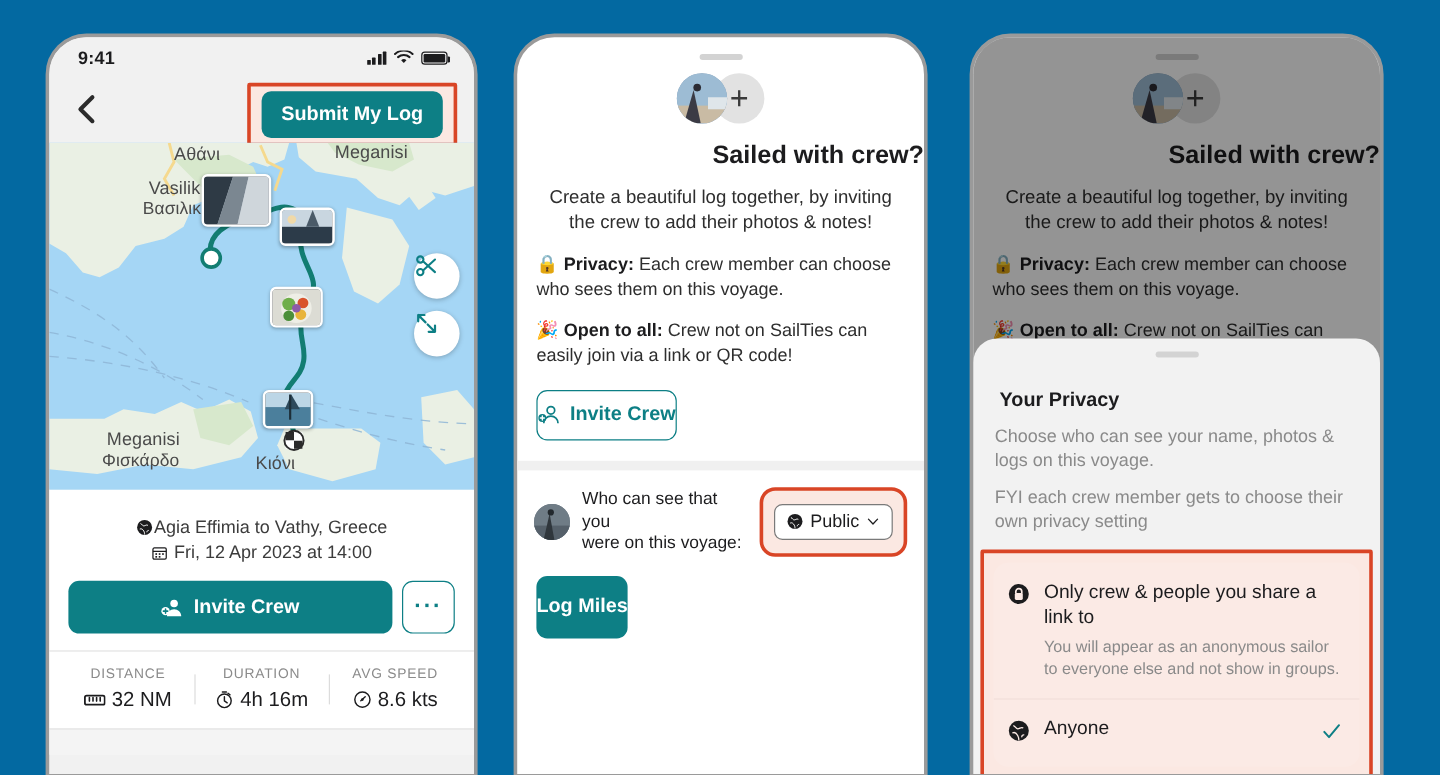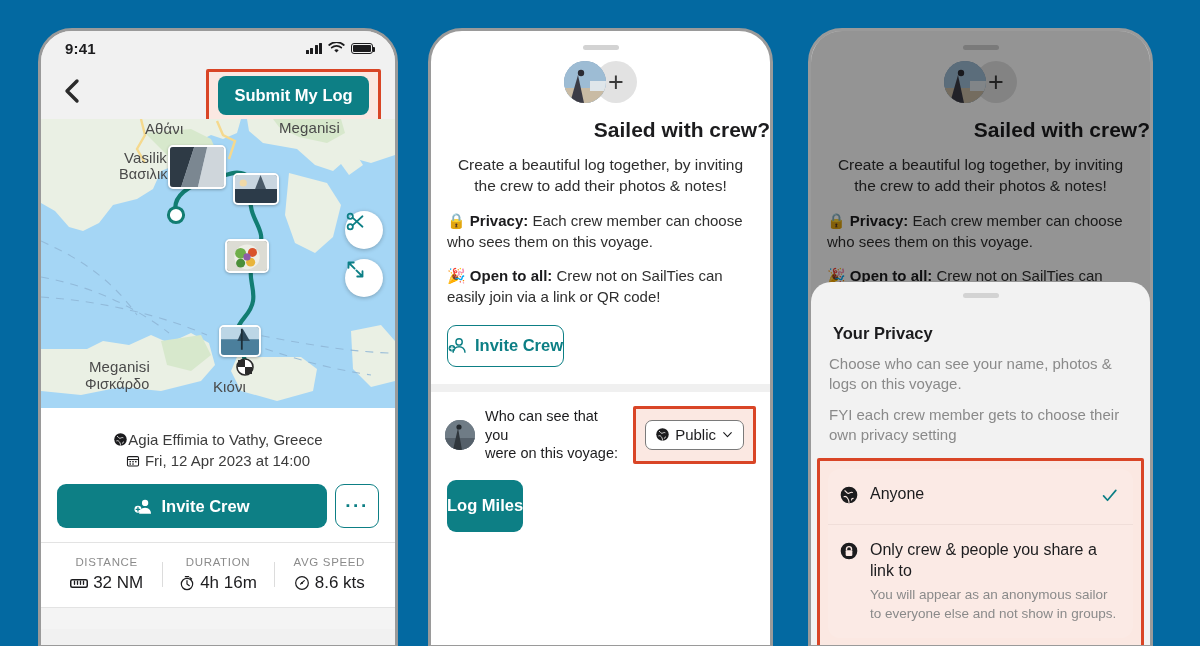--- a/index.html
+++ b/index.html
@@ -118,21 +118,21 @@
     background:#fff; color:#0d7f85; font-size:16.5px; font-weight:600;
     display:flex; align-items:center; justify-content:center; gap:8px;
     font-family:"Liberation Sans", sans-serif; cursor:pointer;
   }
   .sep-gray { height:8px; background:#f0f0f0; margin-top:17px; }
   .priv-row { display:flex; align-items:center; padding:14px 14px 0; gap:10px; }
   .priv-av { width:30px; height:30px; border-radius:50%; overflow:hidden; background:#6f7c86; flex:none; }
   .priv-text { font-size:14.5px; color:#1c1c1e; line-height:1.25; }
   .hl-public {
     margin-left:auto; border:3px solid #d94526; background:#fbe8e2;
-    padding:11px 9px; border-radius:2px;
+    padding:11px 9px; border-radius:13px;
   }
   .chip-public {
     border:1.3px solid #7a7a7a; border-radius:7px; background:#fff;
     height:30px; padding:0 9px; display:flex; align-items:center; gap:5px;
     font-size:15px; color:#1c1c1e; cursor:pointer; white-space:nowrap;
   }
   .btn-log {
     margin:16px 16px 0; height:52px; background:#0d7f85; color:#fff;
     border:none; border-radius:9px; font-size:16.5px; font-weight:600;
     display:flex; align-items:center; justify-content:center;
@@ -471,50 +471,50 @@
     <div class="dim"></div>
 
     <div class="privacy-sheet">
       <div class="ps-grabber"></div>
       <div class="ps-title">Your Privacy</div>
       <div class="ps-p">Choose who can see your name, photos &amp; logs on this voyage.</div>
       <div class="ps-p">FYI each crew member gets to choose their own privacy setting</div>
 
       <div class="hl-options">
         <div class="opt-card">
+
+          <div class="opt">
+            <span class="opt-icon">
+              <svg width="20" height="20" viewBox="0 0 24 24">
+                <circle cx="12" cy="12" r="10" fill="#1c1c1e"></circle>
+                <path d="M9 11.5v-1.8a3 3 0 0 1 6 0v1.8" stroke="#fbeae5" stroke-width="1.7" fill="none"></path>
+                <rect x="8" y="11" width="8" height="7" rx="1.4" fill="#fbeae5"></rect>
+              </svg>
+            </span>
+            <span class="opt-body">
+              <span class="opt-label">Only crew &amp; people you share a link to</span>
+              <div class="opt-desc">You will appear as an anonymous sailor to everyone else and not show in groups.</div>
+            </span>
+          </div>
 
           <div class="opt">
             <span class="opt-icon">
               <svg width="20" height="20" viewBox="0 0 24 24">
                 <circle cx="12" cy="12" r="10" fill="#1c1c1e"></circle>
                 <path d="M7 7c2 1 2 3 4 3s3-2 5-1M6 14c2-1 4 1 5 3s1 3 1 4M17 16c-1 0-2 1-2 2" stroke="#fbeae5" stroke-width="1.3" fill="none" stroke-linecap="round"></path>
               </svg>
             </span>
             <span class="opt-body">
               <span class="opt-label">Anyone</span>
             </span>
             <span class="opt-check">
               <svg width="19" height="19" viewBox="0 0 24 24">
                 <path d="M4.5 12.5 9.5 18 20 5.5" stroke="#0d7f85" stroke-width="2.1" fill="none" stroke-linecap="round" stroke-linejoin="round"></path>
               </svg>
             </span>
           </div>
 
-          <div class="opt">
-            <span class="opt-icon">
-              <svg width="20" height="20" viewBox="0 0 24 24">
-                <circle cx="12" cy="12" r="10" fill="#1c1c1e"></circle>
-                <path d="M9 11.5v-1.8a3 3 0 0 1 6 0v1.8" stroke="#fbeae5" stroke-width="1.7" fill="none"></path>
-                <rect x="8" y="11" width="8" height="7" rx="1.4" fill="#fbeae5"></rect>
-              </svg>
-            </span>
-            <span class="opt-body">
-              <span class="opt-label">Only crew &amp; people you share a link to</span>
-              <div class="opt-desc">You will appear as an anonymous sailor to everyone else and not show in groups.</div>
-            </span>
-          </div>
-
         </div>
       </div>
     </div>
   </div>
 
 </div>
 
 </body></html>

